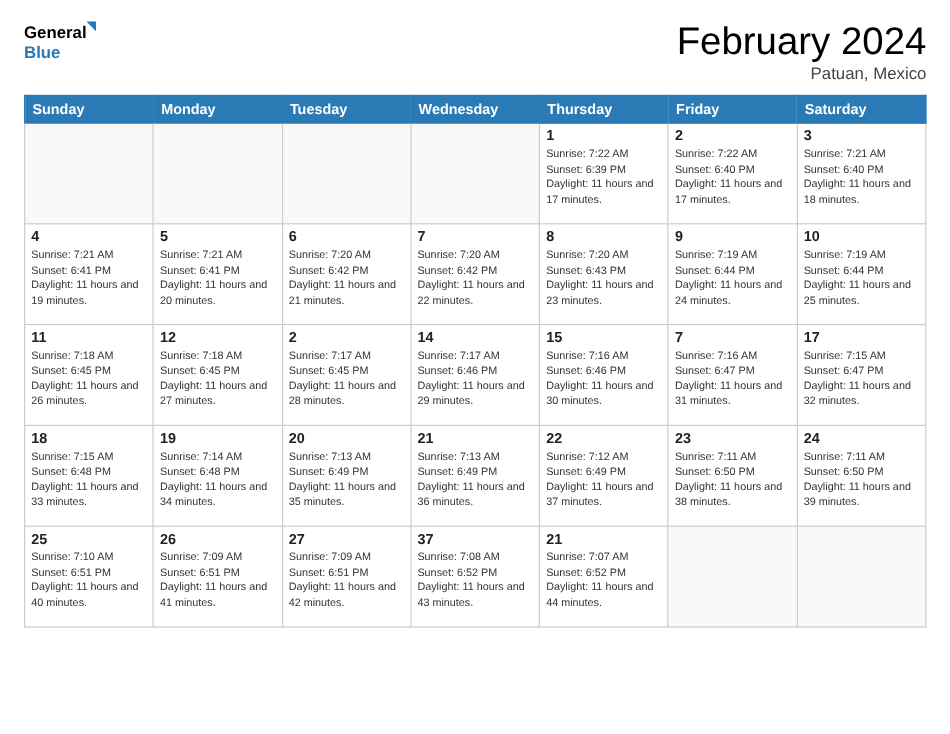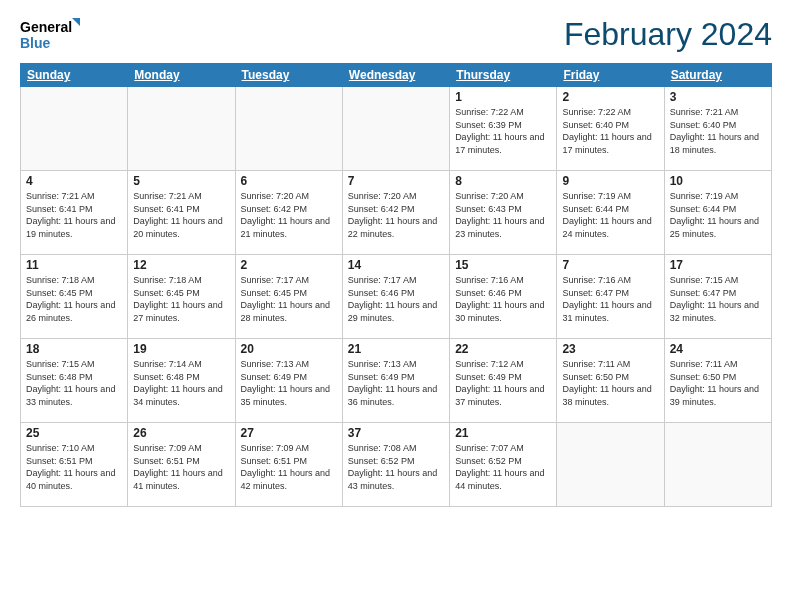--- a/index.html
+++ b/index.html
@@ -26,40 +26,39 @@
       display: flex;
       gap: 4px;
       text-decoration: underline;
     }
     .title-block {
       text-align: right;
     }
     .month-year {
       font-size: 32px;
       font-weight: normal;
-      color: #0c4a6e;
+      color: #000000;
     }
     .location {
       font-size: 14px;
       color: #444;
     }
     .calendar {
       width: 100%;
       border-collapse: collapse;
       table-layout: fixed;
     }
     .calendar th {
       background: #2a7ab5;
       color: #fff;
       font-size: 12px;
       font-weight: bold;
       padding: 4px 6px;
       text-align: left;
       border: 1px solid #2a7ab5;
-      text-decoration: underline;
     }
     .calendar td {
       border: 1px solid #ccc;
       vertical-align: top;
       padding: 3px 5px;
       font-size: 9.5px;
       color: #333;
       height: 84px;
       width: 14.28%;
     }
@@ -86,20 +85,21 @@
   <div class="header">
     <div class="logo">
     <svg width="60" height="36" viewBox="0 0 60 36">
       <text x="0" y="16" font-family="Arial" font-size="14" font-weight="bold" fill="#000">General</text>
       <text x="0" y="32" font-family="Arial" font-size="14" font-weight="bold" fill="#2a7ab5">Blue</text>
       <polygon points="52,2 60,10 60,2" fill="#2a7ab5"></polygon>
     </svg>
   </div>
     <div class="title-block">
       <div class="month-year">February 2024</div>
+      <div class="location">Patuan, Mexico</div>
     </div>
   </div>
 
   <table class="calendar">
     <thead>
       <tr>
         <th>Sunday</th>
         <th>Monday</th>
         <th>Tuesday</th>
         <th>Wednesday</th>

